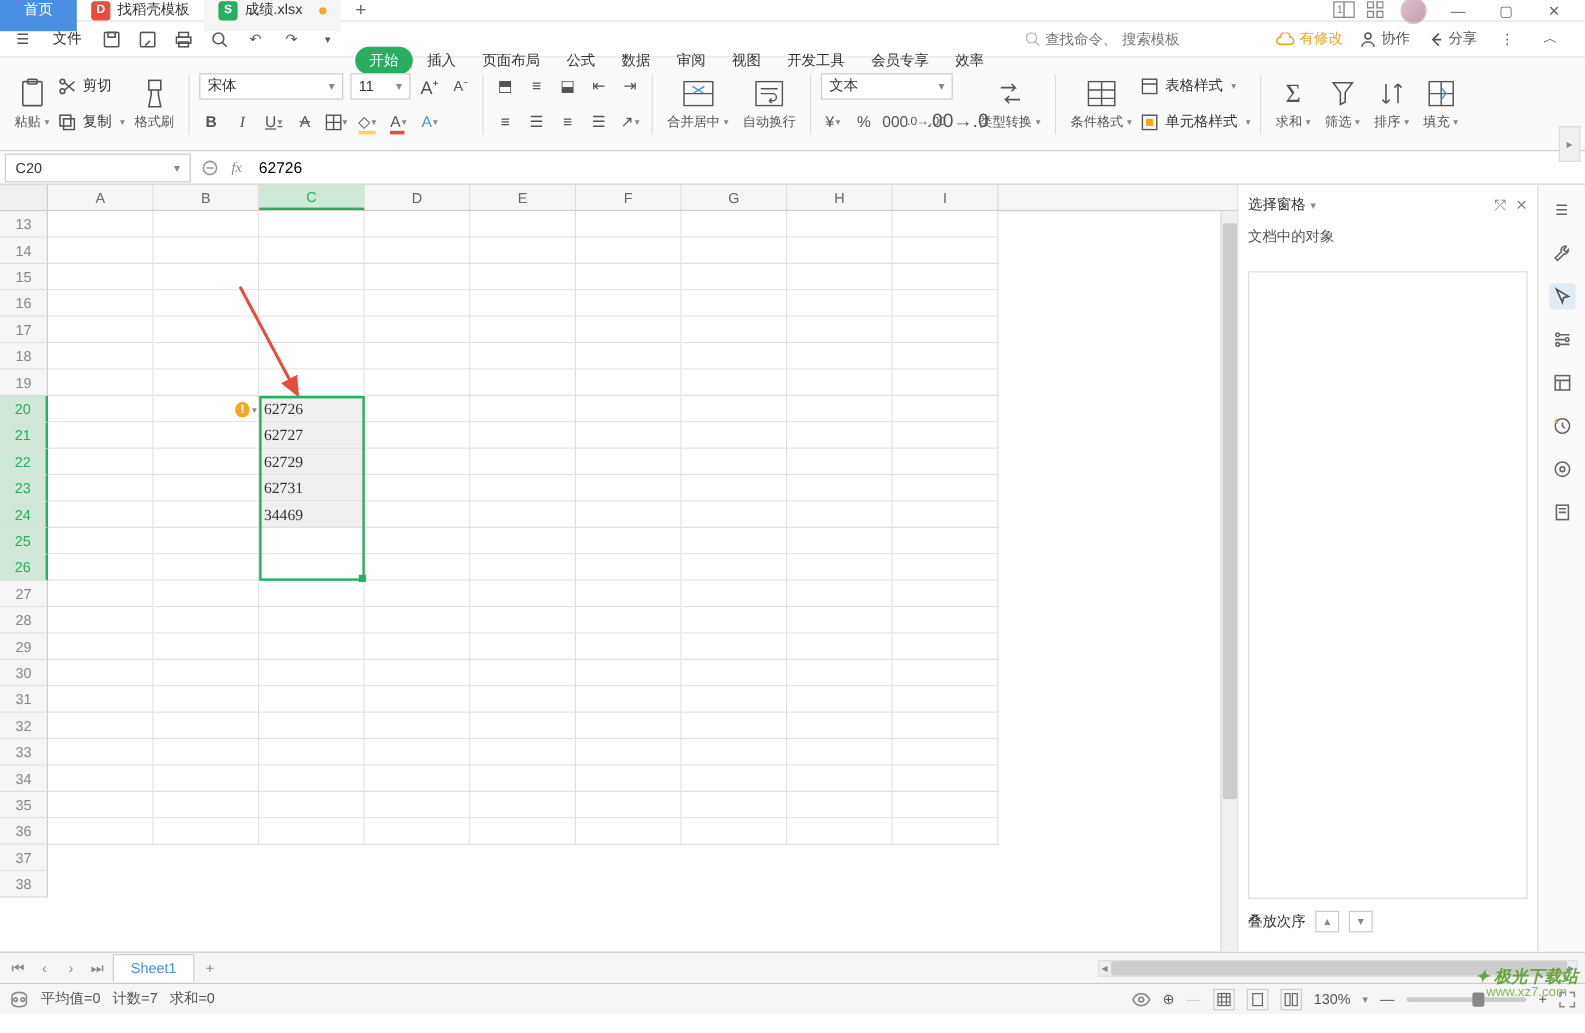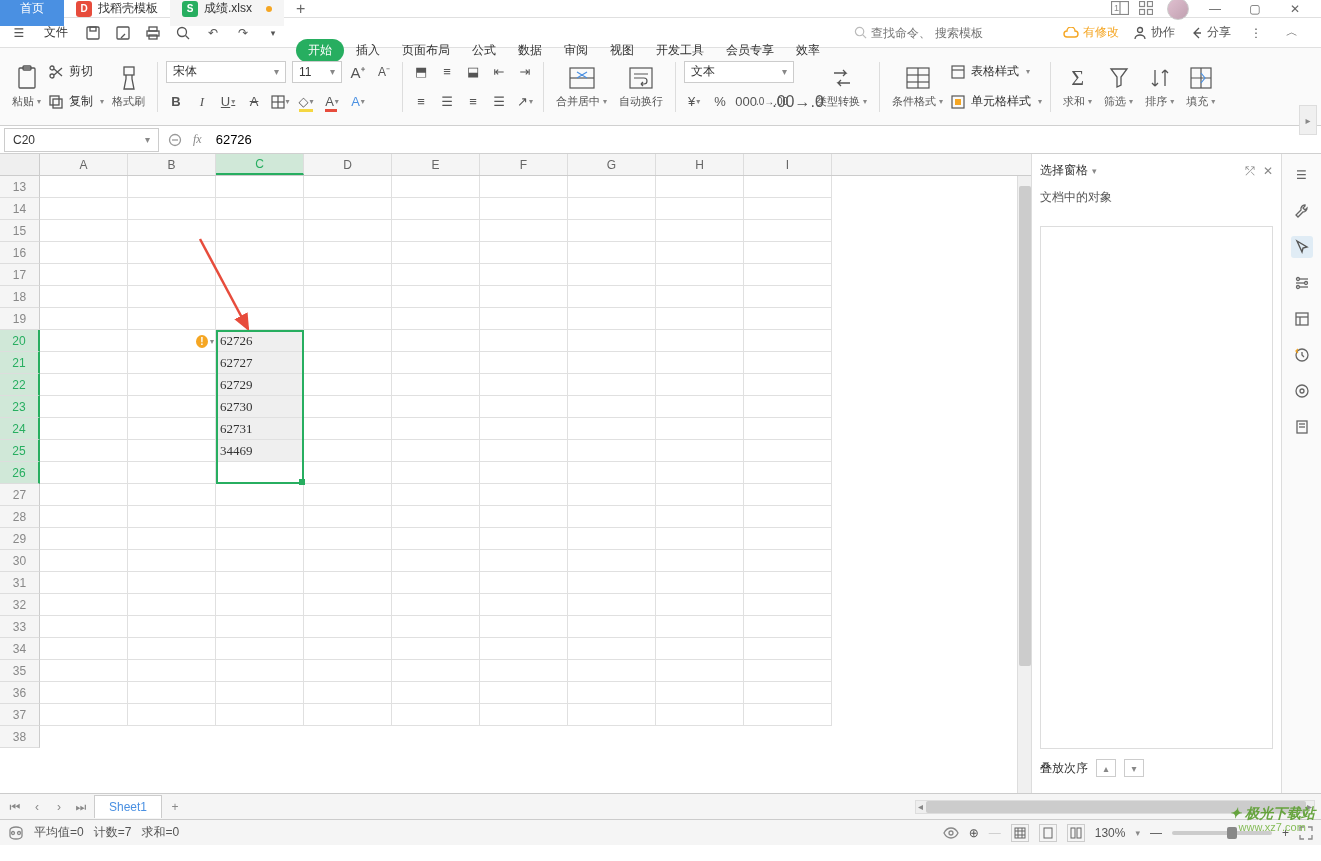--- a/index.html
+++ b/index.html
@@ -655,31 +655,20 @@
             <div class="cell"></div>
             <div class="cell"></div>
             <div class="cell"></div>
             <div class="cell"></div>
             <div class="cell"></div>
             <div class="cell"></div>
           </div>
           <div class="cell-row">
             <div class="cell"></div>
             <div class="cell"></div>
-            <div class="cell filled">62730</div>
-            <div class="cell"></div>
-            <div class="cell"></div>
-            <div class="cell"></div>
-            <div class="cell"></div>
-            <div class="cell"></div>
-            <div class="cell"></div>
-          </div>
-          <div class="cell-row">
-            <div class="cell"></div>
-            <div class="cell"></div>
             <div class="cell filled">62731</div>
             <div class="cell"></div>
             <div class="cell"></div>
             <div class="cell"></div>
             <div class="cell"></div>
             <div class="cell"></div>
             <div class="cell"></div>
           </div>
           <div class="cell-row">
             <div class="cell"></div>

